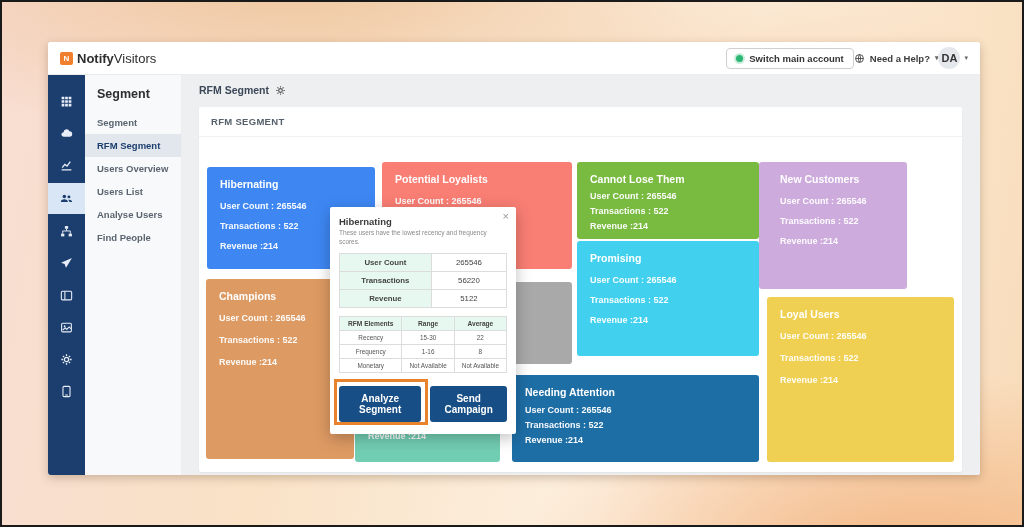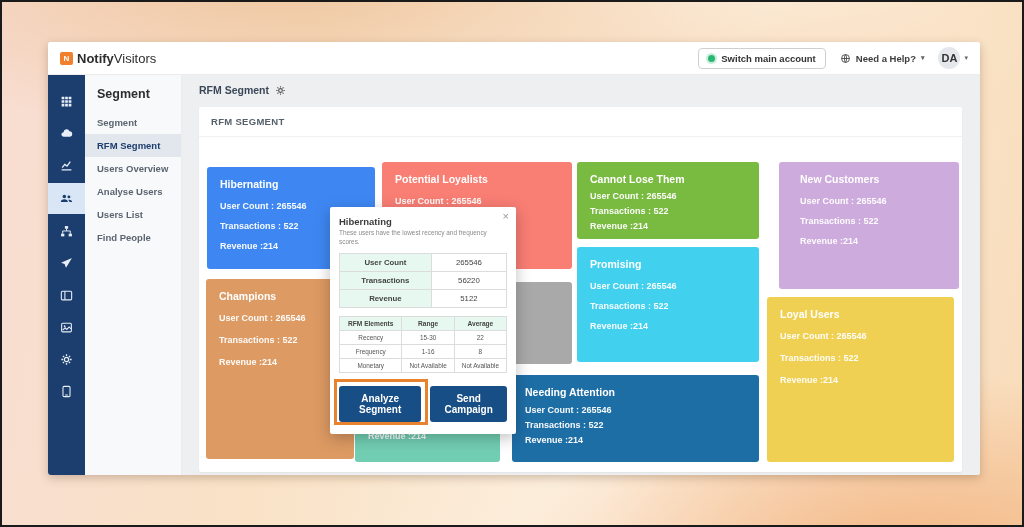--- a/index.html
+++ b/index.html
@@ -12,21 +12,21 @@
       linear-gradient(100deg,#f8ddd2 0%,#f9e2c6 30%,#fdf0e0 62%,#f8dcba 100%);}
   .window{position:absolute;left:46px;top:40px;width:932px;height:433px;background:#ffffff;border-radius:3px;
     box-shadow:0 3px 10px rgba(70,40,10,.25);overflow:hidden;}
   
   .topbar{position:absolute;left:0;top:0;right:0;height:33px;background:#fff;border-bottom:1px solid #ececec;
     display:flex;align-items:center;justify-content:space-between;padding:0 12px;box-sizing:border-box;z-index:20;}
   .logo{display:flex;align-items:center;gap:4px;font-size:13px;color:#2d2d2d;cursor:pointer;}
   .logo-icon{width:13px;height:13px;background:#f07f2e;border-radius:2px;display:inline-flex;align-items:center;justify-content:center;
     color:#fff;font-size:8px;font-weight:700;}
   .logo b{font-weight:800;}
-  .topbar-right{display:flex;align-items:center;gap:14px;}
+  .topbar-right{display:flex;align-items:center;gap:0;}
   .switch-btn{display:flex;align-items:center;gap:6px;background:#fff;border:1px solid #cfcfcf;border-radius:4px;
     padding:4px 9px;font-size:9.5px;font-weight:700;color:#333;font-family:inherit;cursor:pointer;}
   .green-dot{width:7px;height:7px;border-radius:50%;background:#2bb673;box-shadow:0 0 0 2px rgba(43,182,115,.25);}
   .help{display:flex;align-items:center;gap:5px;font-size:9.5px;font-weight:700;color:#3c3c3c;cursor:pointer;}
   .help svg{width:11px;height:11px;color:#3c3c3c;}
   .caret{font-size:7px;color:#666;}
   .avatar-wrap{display:flex;align-items:center;gap:4px;cursor:pointer;}
   .avatar{width:22px;height:22px;border-radius:50%;background:#e4e7eb;color:#333;font-size:11px;font-weight:700;
     display:inline-flex;align-items:center;justify-content:center;}
   
@@ -46,25 +46,25 @@
   .panel{position:absolute;left:17px;right:18px;top:32px;height:365px;background:#fff;border-radius:2px;box-shadow:0 1px 2px rgba(0,0,0,.05);}
   .panel-header{font-size:9.5px;font-weight:700;color:#55606a;letter-spacing:.3px;padding:9px 12px;border-bottom:1px solid #f1f1f1;}
   .cards{position:relative;height:336px;}
   .card{position:absolute;border-radius:3px;color:#fff;padding:11px 13px;box-sizing:border-box;overflow:hidden;cursor:pointer;}
   .card h3{font-size:10.5px;margin:0 0 11px;font-weight:700;}
   .card .stat{font-size:9px;margin-bottom:10px;font-weight:600;opacity:.96;}
   .c-hibernating{left:8px;top:30px;width:168px;height:102px;}
   .c-potential-loyalists{left:183px;top:25px;width:190px;height:107px;}
   .c-cannot-lose-them{left:378px;top:25px;width:182px;height:77px;}
   .c-cannot-lose-them h3{margin-bottom:6px;}.c-cannot-lose-them .stat{margin-bottom:5px;}
-  .c-new-customers{left:580px;top:25px;width:180px;height:127px;padding-left:21px;}
+  .c-new-customers{left:560px;top:25px;width:148px;height:127px;padding-left:21px;}
   .c-champions{left:7px;top:142px;width:148px;height:180px;}
   .c-champions .stat{margin-bottom:12px;}
   .c-covered-gray{left:183px;top:145px;width:190px;height:82px;cursor:default;}
-  .c-promising{left:378px;top:110px;width:182px;height:115px;}
+  .c-promising{left:378px;top:104px;width:182px;height:115px;}
   .c-covered-mint{left:156px;top:200px;width:145px;height:125px;padding-top:54px;}
   .c-needing-attention{left:313px;top:238px;width:247px;height:87px;}
   .c-needing-attention h3{margin-bottom:7px;}.c-needing-attention .stat{margin-bottom:5px;}
   .c-loyal-users{left:568px;top:160px;width:187px;height:165px;}
   .c-loyal-users .stat{margin-bottom:12px;}
   
   .modal{position:absolute;left:282px;top:165px;width:186px;background:#fff;border-radius:2px;
     box-shadow:0 4px 16px rgba(0,0,0,.25);padding:9px 9px 12px;box-sizing:border-box;z-index:50;}
   .modal-title{font-size:9.5px;font-weight:700;color:#3c3c3c;}
   .modal-sub{font-size:6.4px;color:#8a8a8a;margin-top:2px;line-height:1.35;}
@@ -175,22 +175,22 @@
           </svg>
         </div>
       </div>
 
     <div class="menu">
       <div class="menu-title">Segment</div>
       <div id="menu-items">
           <div class="menu-item">Segment</div>
           <div class="menu-item active">RFM Segment</div>
           <div class="menu-item">Users Overview</div>
+          <div class="menu-item">Users List</div>
           <div class="menu-item">Analyse Users</div>
-          <div class="menu-item">Users List</div>
           <div class="menu-item">Find People</div>
         </div>
     </div>
 
     <div class="content">
       <div class="page-header">
         <span>RFM Segment</span>
         <svg viewBox="0 0 24 24" fill="none" stroke="currentColor" stroke-width="2.4">
             <circle cx="12" cy="12" r="4"></circle>
             <path d="M12 2.5v3.2M12 18.3v3.2M2.5 12h3.2M18.3 12h3.2M5.3 5.3l2.3 2.3M16.4 16.4l2.3 2.3M18.7 5.3l-2.3 2.3M7.6 16.4l-2.3 2.3"></path>

